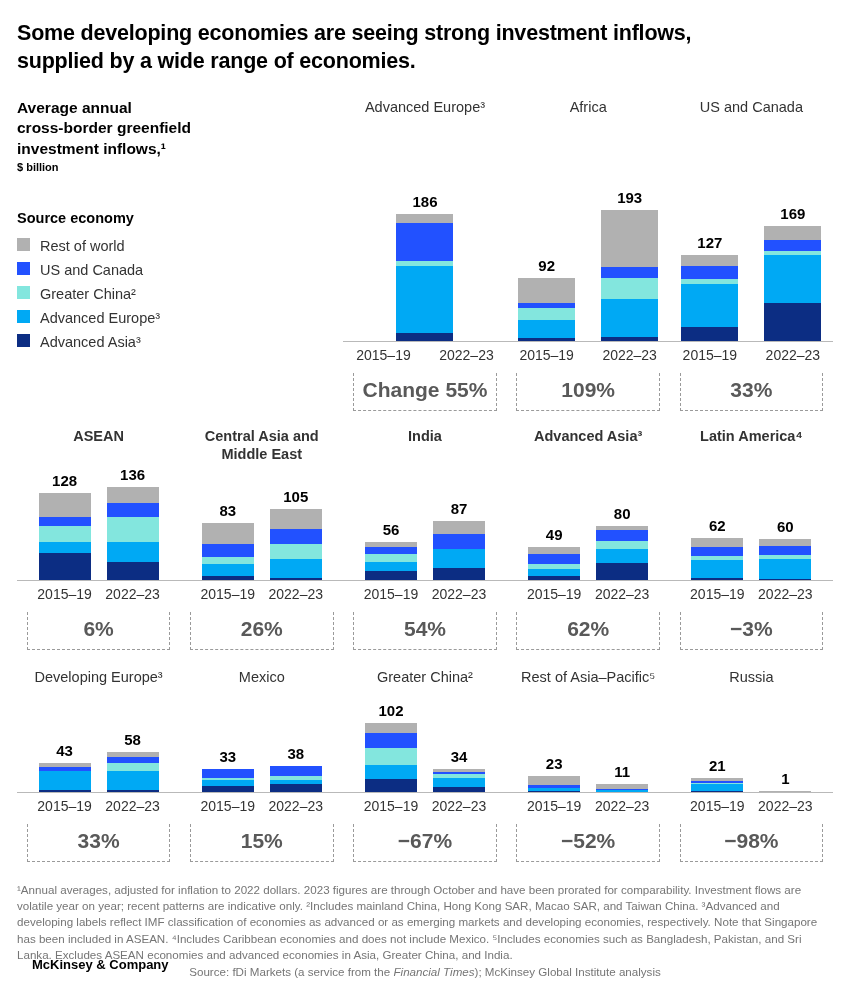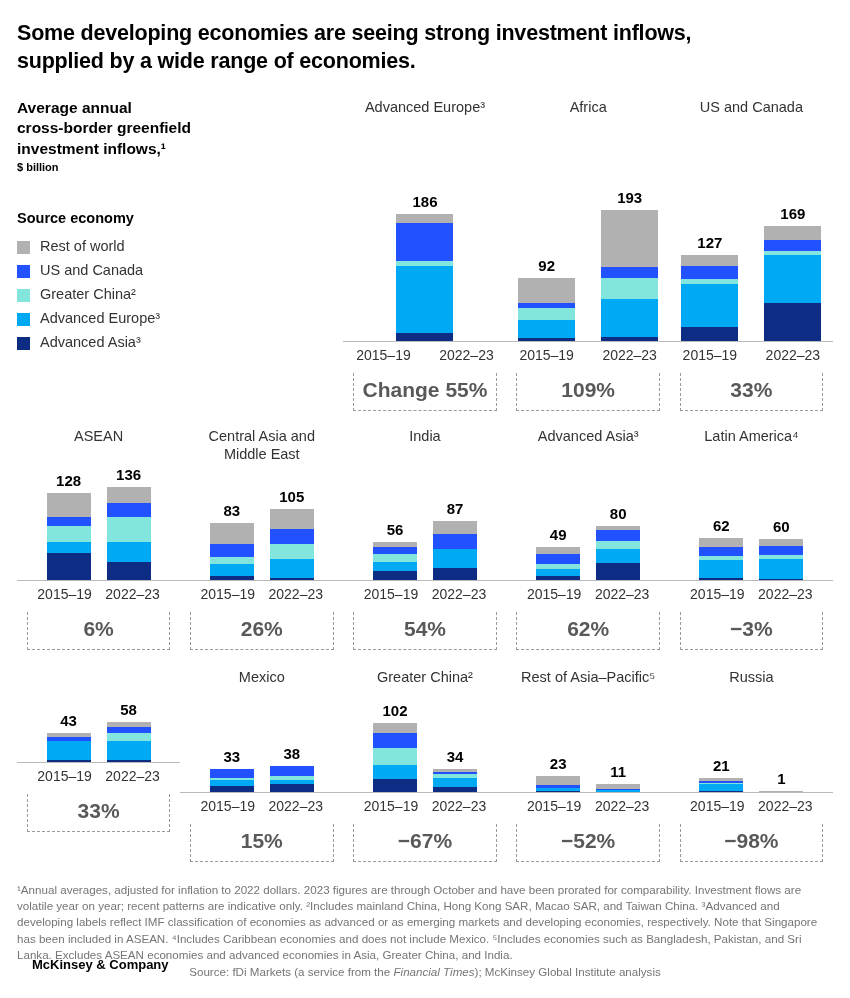--- a/index.html
+++ b/index.html
@@ -19,46 +19,46 @@
   }
 
   .grid-row { display: flex; width: 816px; }
   .cell { width: 163.2px; flex: 0 0 163.2px; }
 
   
   .info-panel { width: 326.4px; flex: 0 0 326.4px; padding-top: 8px; }
   .subtitle-bold { font-size: 15.5px; font-weight: 700; line-height: 1.33; white-space: pre-line; }
   .subtitle-unit { font-size: 11px; font-weight: 700; line-height: 1.33; }
   .legend-header { font-size: 14.5px; font-weight: 700; margin-top: 36px; margin-bottom: 12px; }
-  .legend-item { display: flex; align-items: flex-end; margin-bottom: 8px; }
+  .legend-item { display: flex; align-items: flex-start; margin-bottom: 8px; }
   .legend-swatch { width: 13px; height: 13px; margin-right: 10px; flex: 0 0 13px; }
   .legend-label { font-size: 14.5px; color: #333; }
 
   
   .chart { display: flex; flex-direction: column; }
   .chart-title {
     font-size: 14.5px; color: #333; text-align: center; line-height: 1.25;
     padding: 0 6px;
   }
   .row1 .chart-title { height: 32px; margin-top: 8px; }
-  .row2 .chart-title { height: 42px; margin-top: 0; }
+  .row2 .chart-title { height: 42px; margin-top: 0; font-weight: bold; }
   .row3 .chart-title { height: 30px; margin-top: 0; }
 
   .plot {
     display: flex; justify-content: center; align-items: flex-end;
     border-bottom: 1px solid #b9b9b9;
     width: 100%;
   }
   .row1 .plot { height: 212px; gap: 26px; }
   .row2 .plot { height: 112px; gap: 16px; }
   .row3 .plot { height: 95px; gap: 16px; }
 
   .bar-col { display: flex; flex-direction: column; align-items: center; justify-content: flex-end; }
   .row1 .bar-col { width: 57px; }
-  .row2 .bar-col, .row3 .bar-col { width: 44px; }
+  .row2 .bar-col, .row3 .bar-col { width: 52px; }
   .bar-total { font-size: 15px; font-weight: 700; color: #000; margin-bottom: 4px; }
   .bar-stack { width: 100%; display: flex; flex-direction: column; }
   .bar-seg { width: 100%; }
 
   .xlabels { display: flex; justify-content: center; margin-top: 5px; }
   .row1 .xlabels { gap: 13px; }
   .row2 .xlabels, .row3 .xlabels { gap: 4px; }
   .xlabel { font-size: 14px; color: #333; text-align: center; }
   .row1 .xlabel { width: 70px; }
   .row2 .xlabel, .row3 .xlabel { width: 64px; }
@@ -356,20 +356,21 @@
         <div class="xlabels">
           <span class="xlabel">2015–19</span>
           <span class="xlabel">2022–23</span>
         </div>
         <div class="change-box">−3%</div>
       </div>
     </div>
   <div class="rowgap-2"></div>
   <div class="grid-row row3" id="chart-row-3">
       <div class="cell chart">
+        <div class="chart-title">Developing Europe³</div>
         <div class="plot">
           <div class="bar-col">
             <div class="bar-total">43</div>
             <div class="bar-stack">
               <div class="bar-seg" style="height: 4.08px; background: rgb(177, 177, 177);"></div>
               <div class="bar-seg" style="height: 4.08px; background: rgb(34, 81, 255);"></div>
               <div class="bar-seg" style="height: 19.04px; background: rgb(0, 169, 244);"></div>
               <div class="bar-seg" style="height: 2.04px; background: rgb(12, 45, 131);"></div>
             </div>
           </div>

